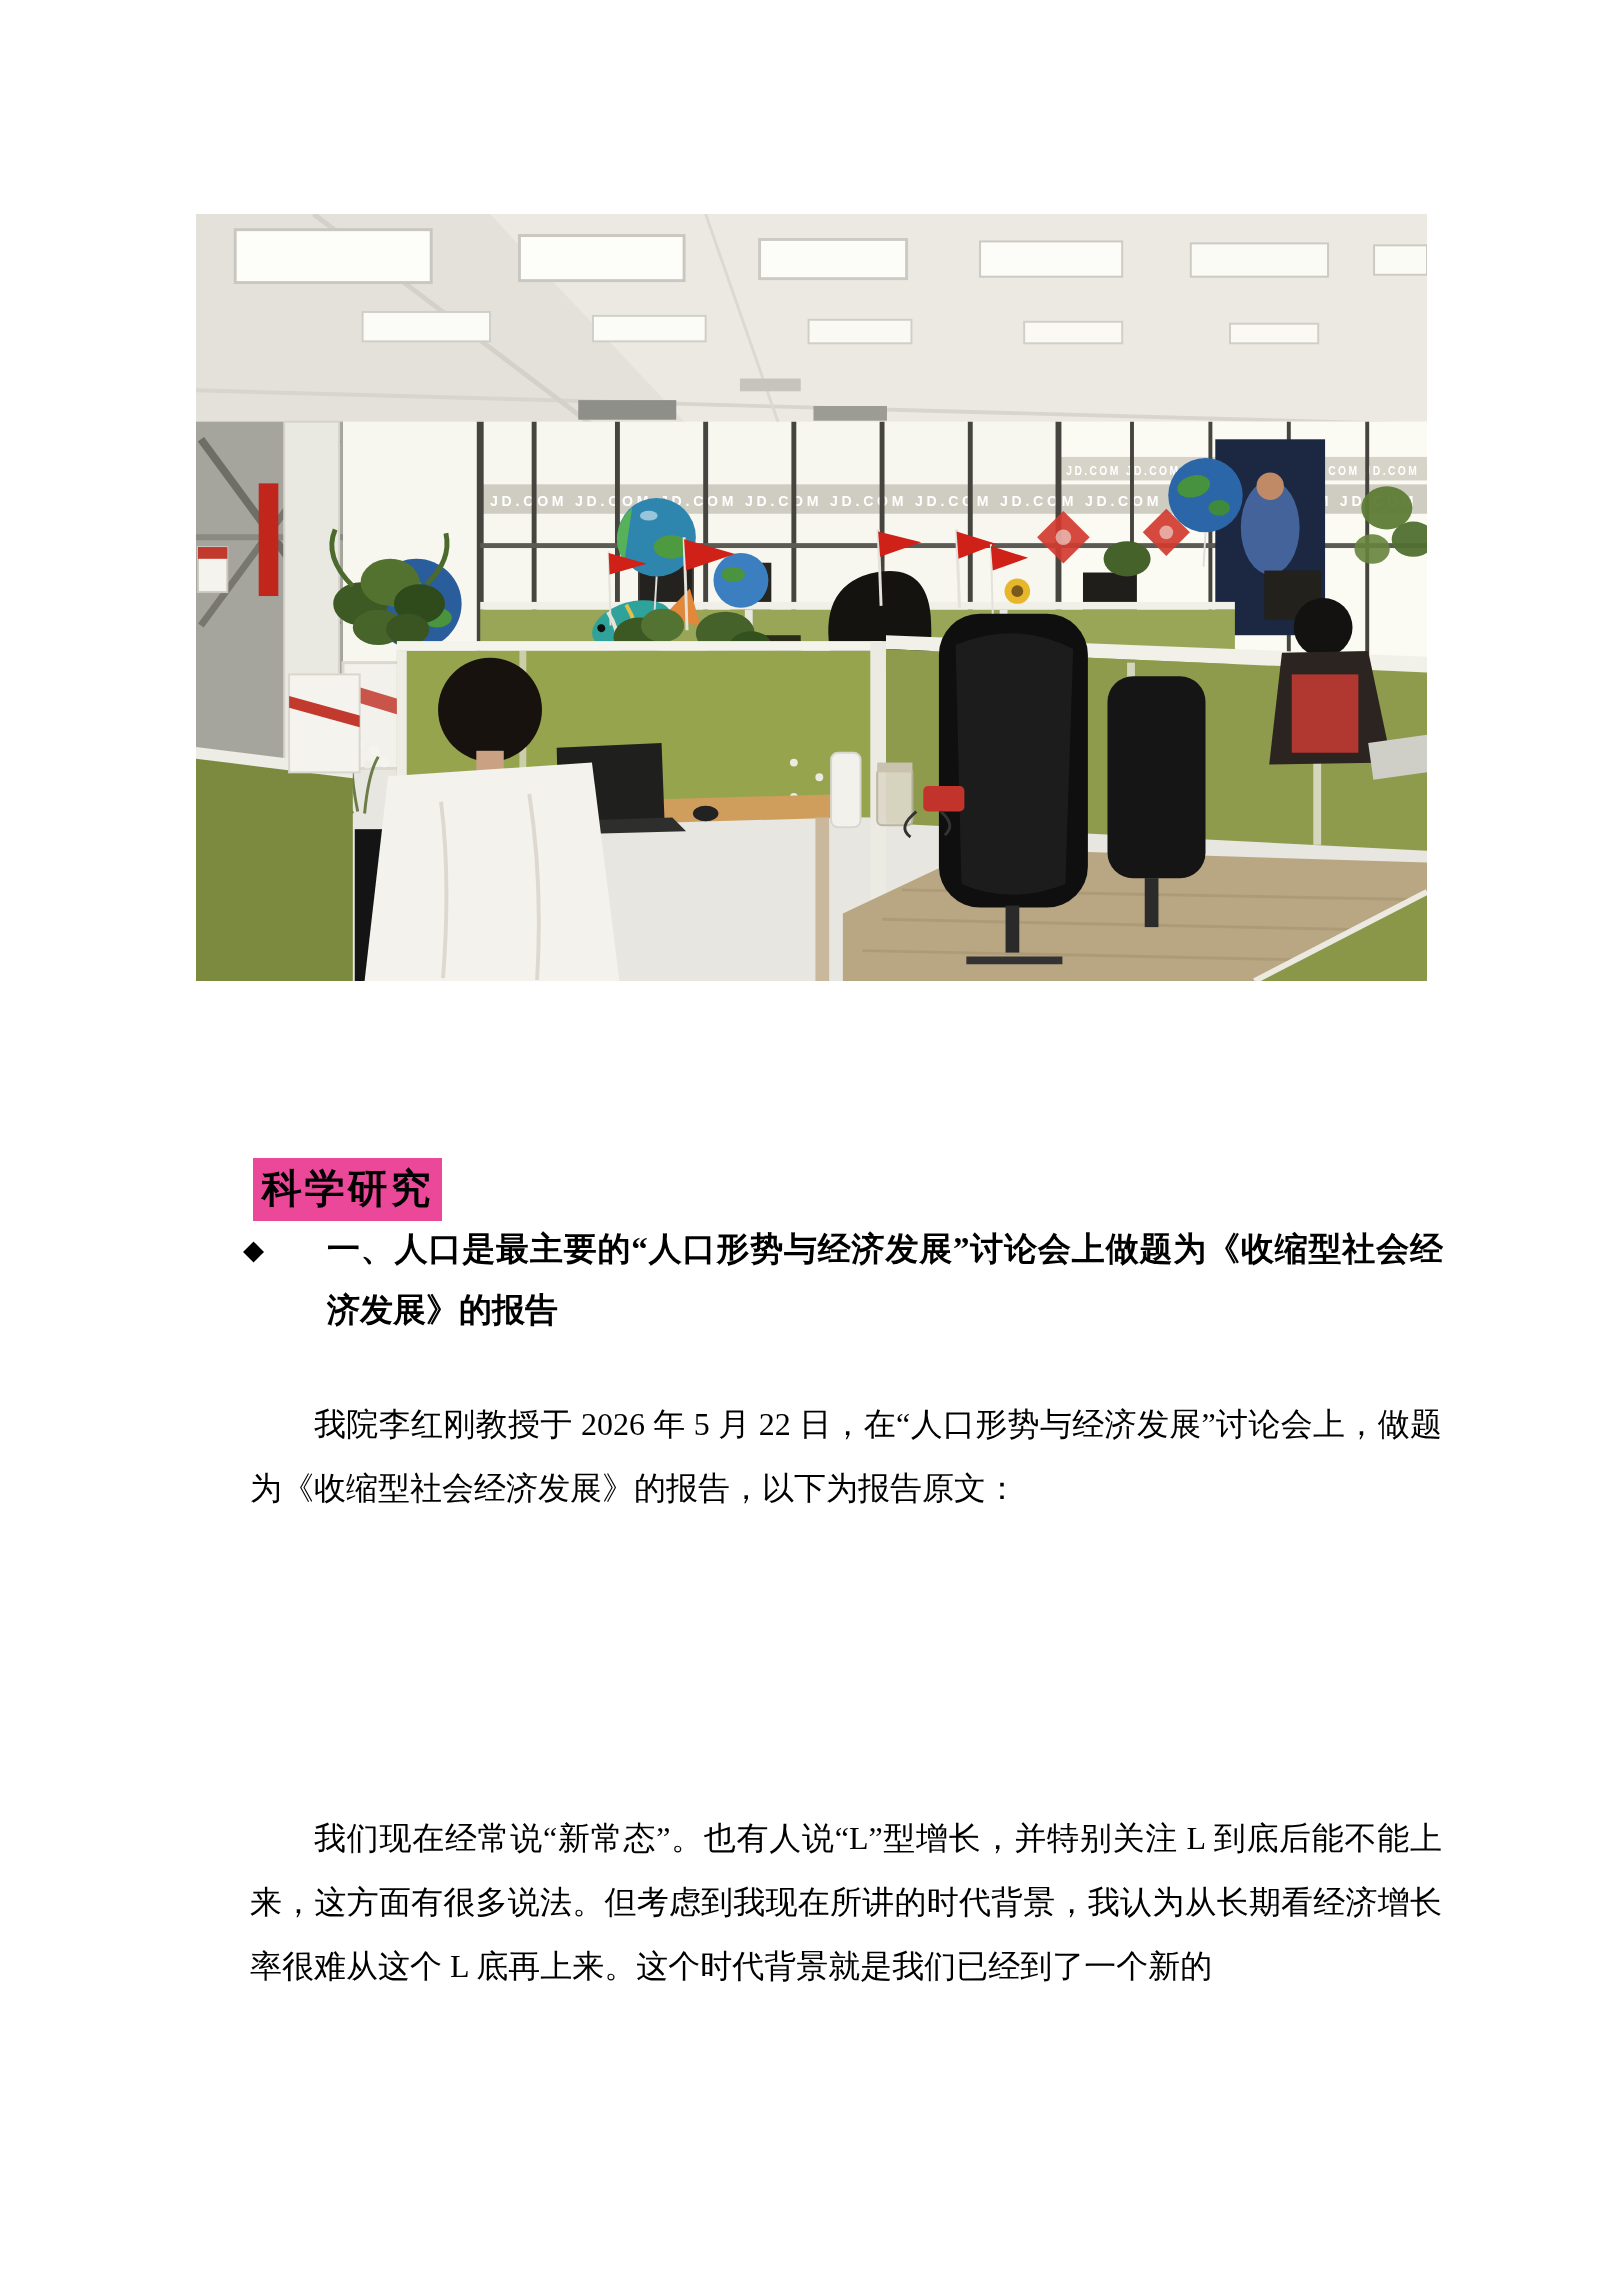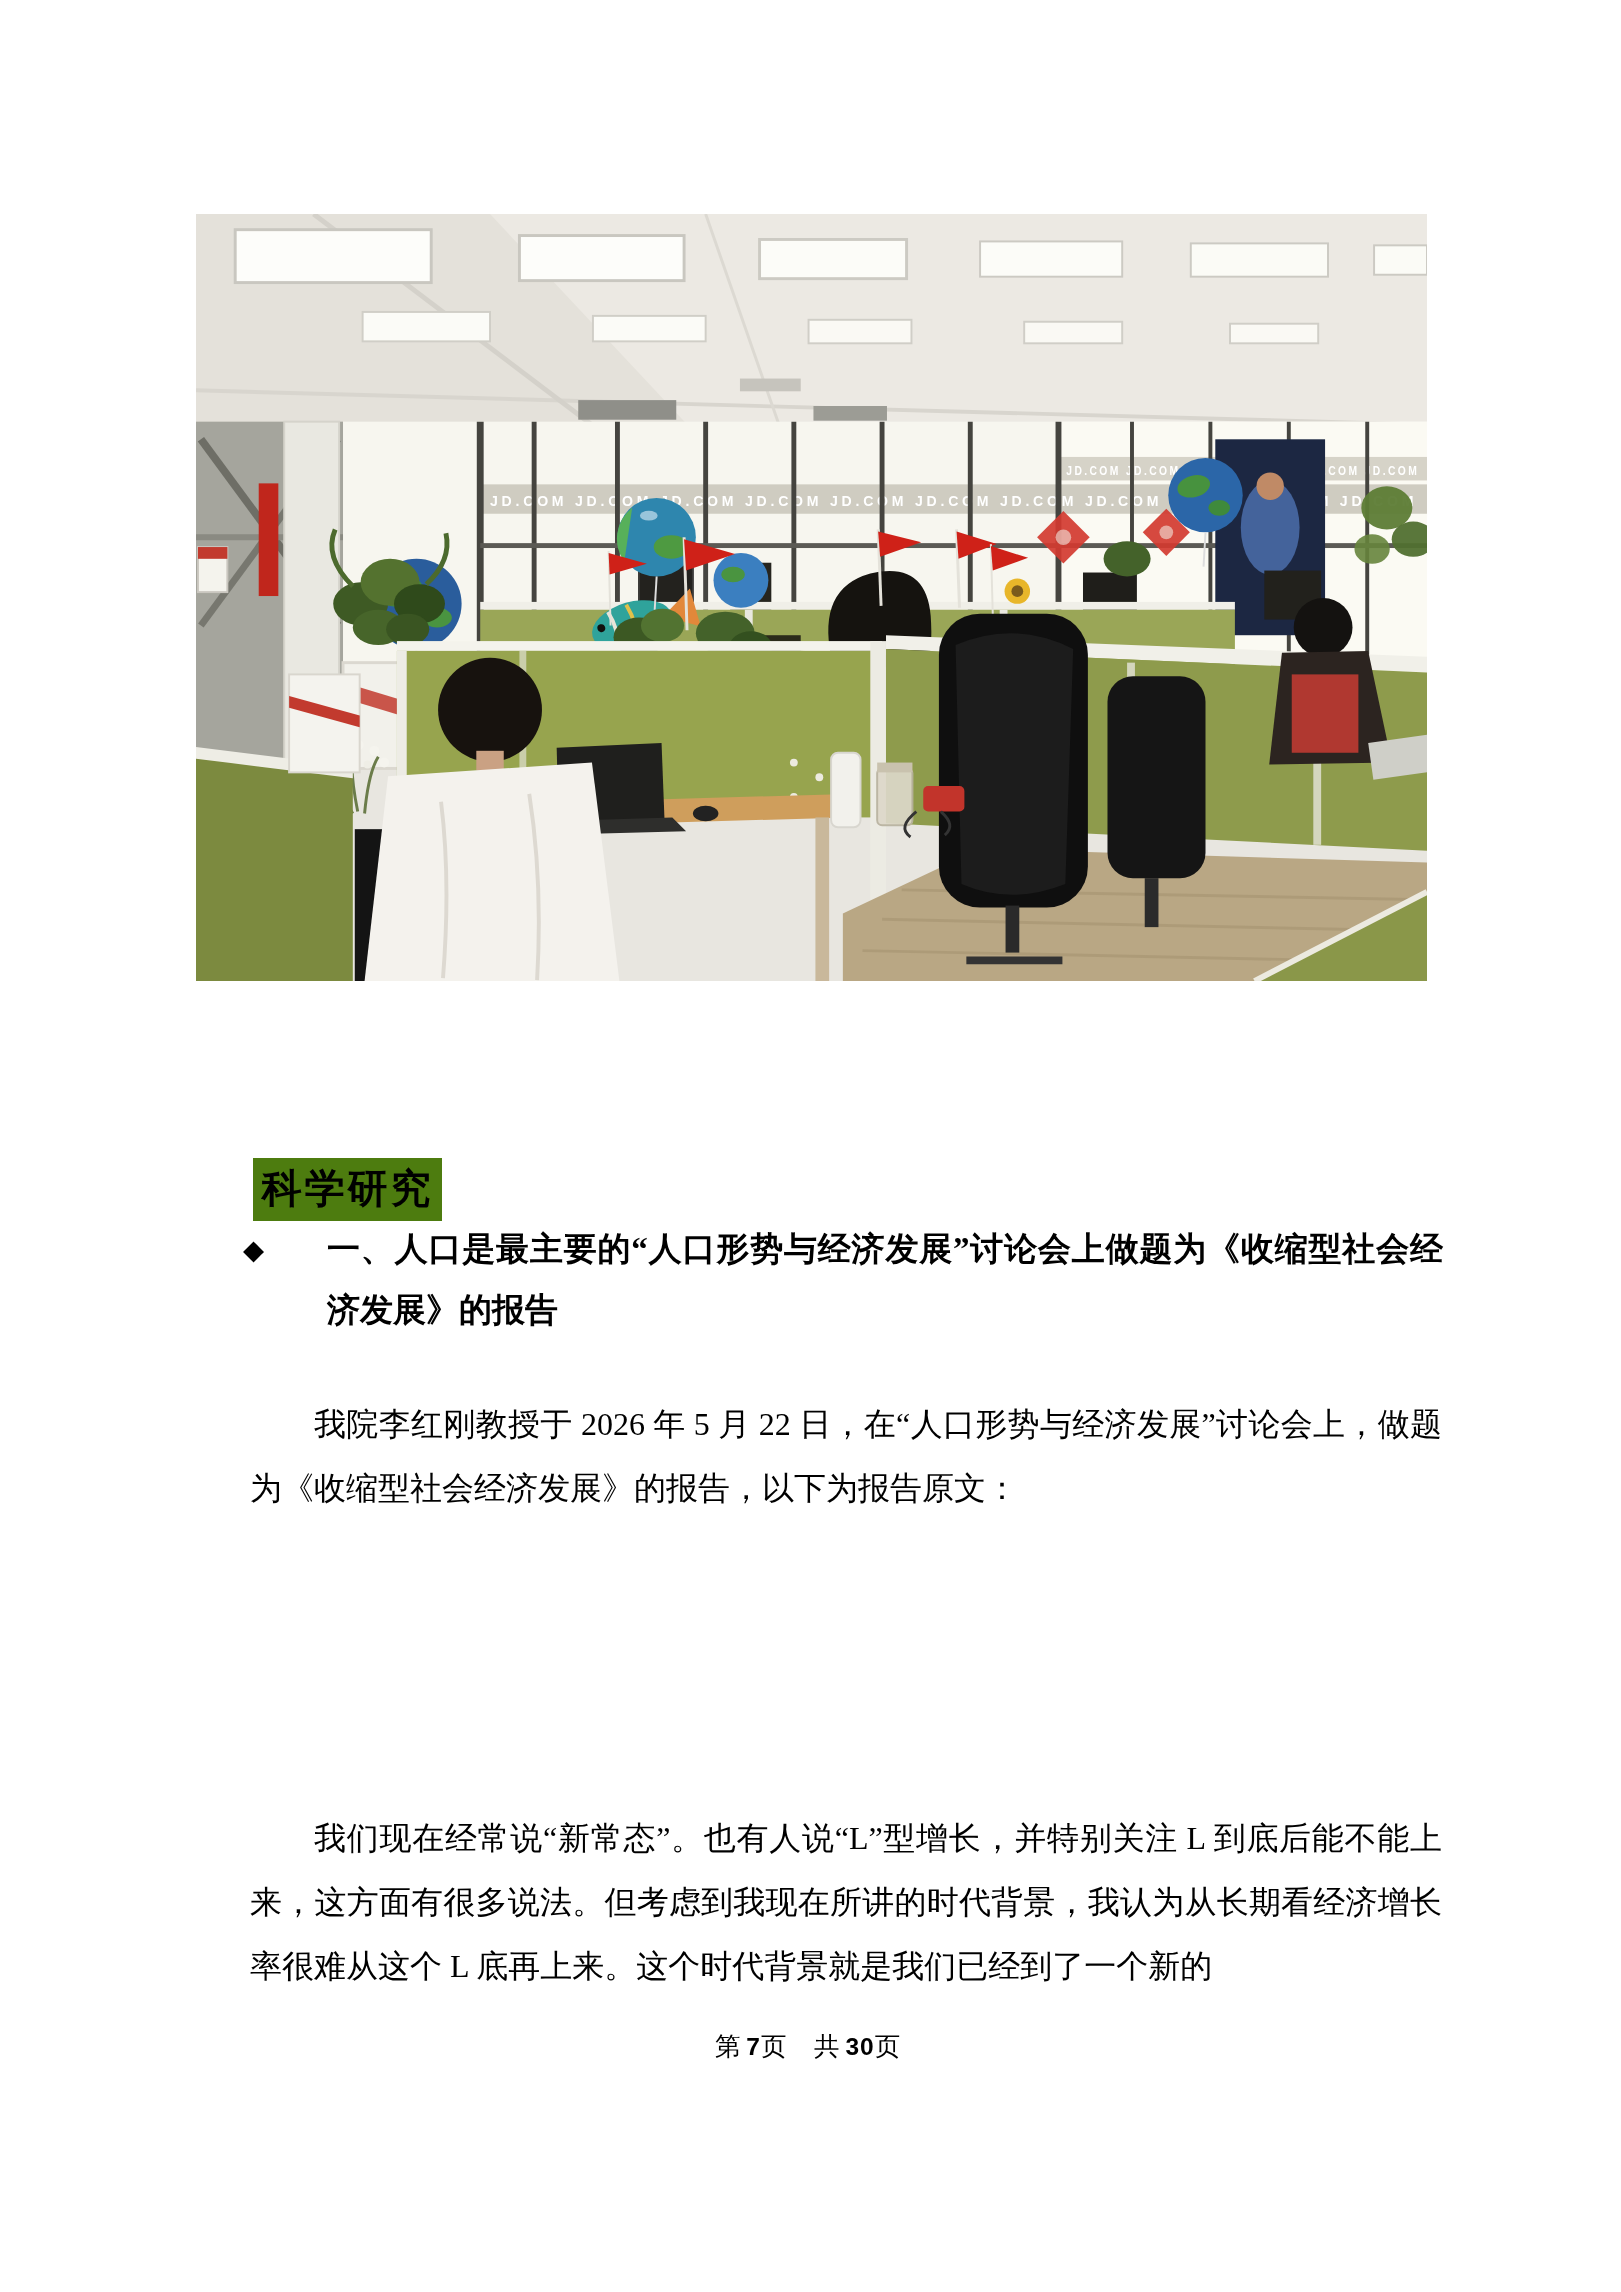--- a/index.html
+++ b/index.html
@@ -13,21 +13,21 @@
     color:#000;
   }
   .photo{
     position:absolute;left:196px;top:214px;width:1231px;height:767px;
     overflow:hidden;background:#e8e6e0;
   }
   .photo svg{display:block;width:100%;height:100%;}
   .section-title{
     position:absolute;left:253px;top:1131px;
     font-size:40px;font-weight:bold;line-height:59px;
-    background:#4d7c0f;padding:1px 8.8px 2.9px 8.8px;letter-spacing:2.9px;
+    background:#ec4899;padding:1px 8.8px 2.9px 8.8px;letter-spacing:2.9px;
   }
   .bullet-item{
     position:absolute;left:243px;top:1219px;width:1200px;
     display:flex;align-items:flex-start;
   }
   .bullet-marker{
     width:84px;flex:0 0 84px;font-size:27.4px;line-height:61px;
     font-family:"DejaVu Sans",sans-serif;
   }
   .bullet-text{
@@ -333,18 +333,15 @@
     <span class="bullet-marker">◆</span>
     <div class="bullet-text">一、人口是最主要的“人口形势与经济发展”讨论会上做题为《收缩型社会经济发展》的报告</div>
   </div>
 
   <p class="para para-1">我院李红刚教授于 2026 年 5 月 22 日，在“人口形势与经济发展”讨论会上，做题为《收缩型社会经济发展》的报告，以下为报告原文：</p>
 
 
 
   <p class="para para-3">我们现在经常说“新常态”。也有人说“L”型增长，并特别关注 L 到底后能不能上来，这方面有很多说法。但考虑到我现在所讲的时代背景，我认为从长期看经济增长率很难从这个 L 底再上来。这个时代背景就是我们已经到了一个新的</p>
 
-  <footer class="page-footer">
-    <span>第</span><span class="num">7</span><span>页</span><span class="gap">共</span><span class="num">30</span><span>页</span>
-  </footer>
 
 </div>
 
 
 </body></html>

